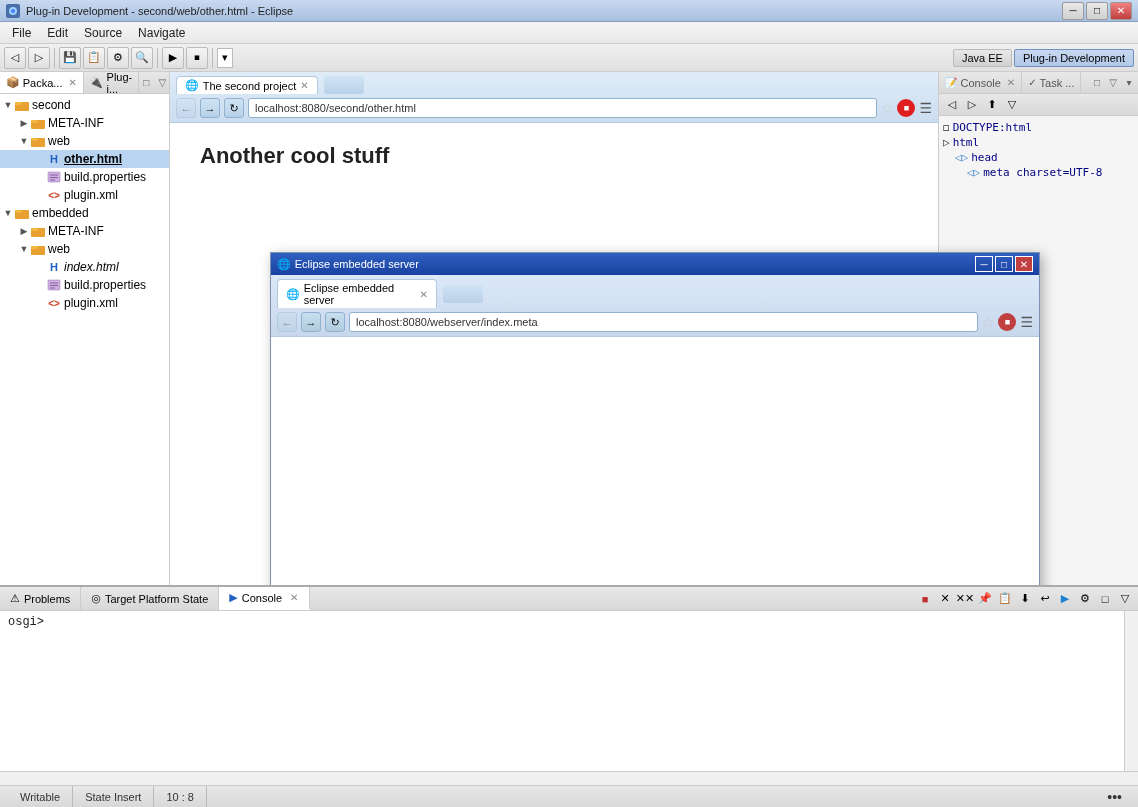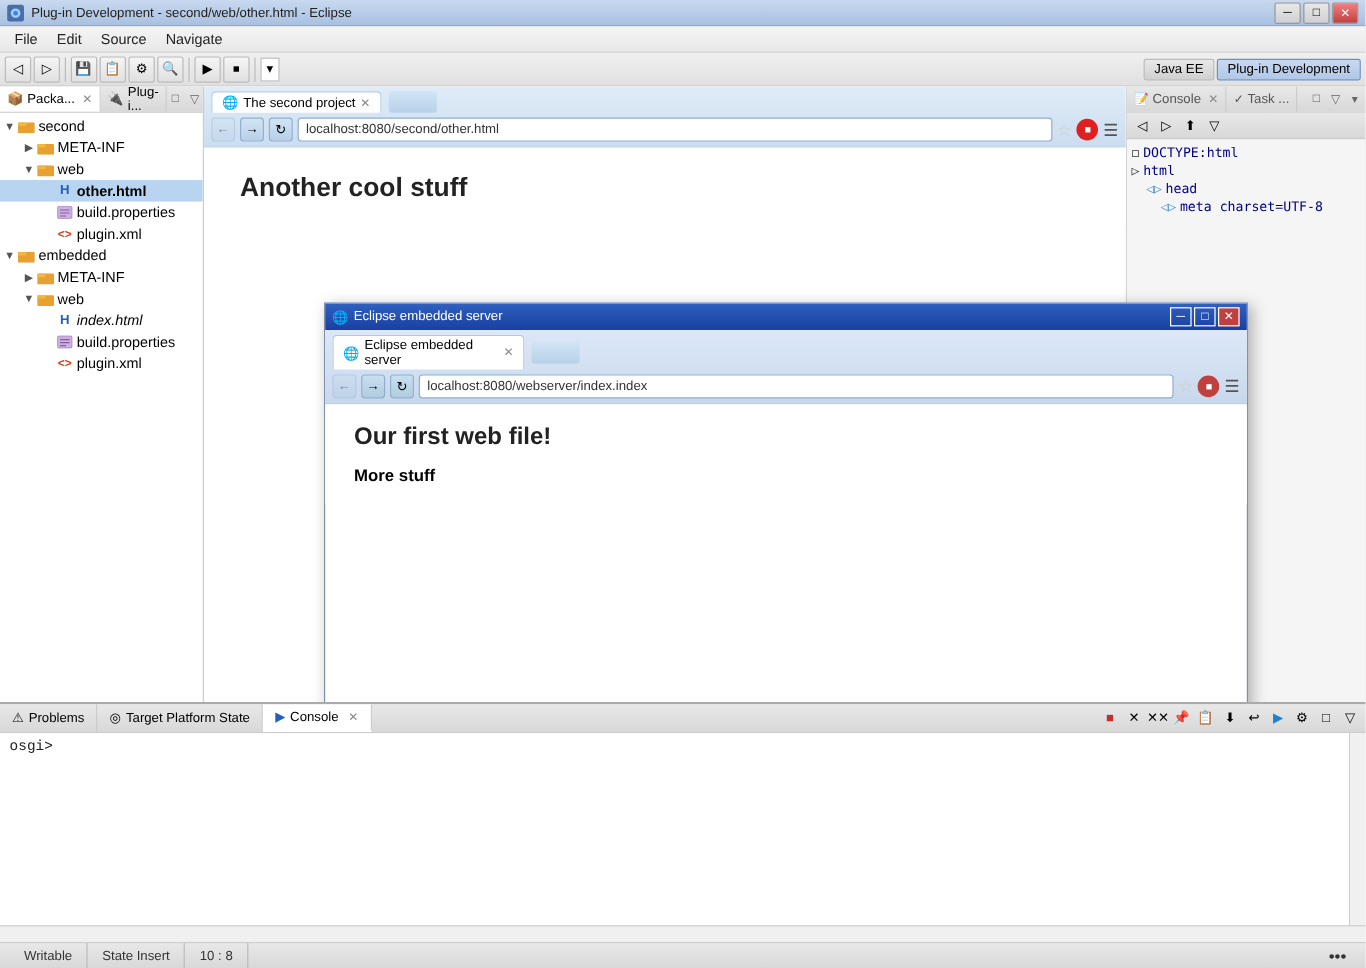--- a/index.html
+++ b/index.html
@@ -403,21 +403,21 @@
                 <rect x="0" y="3" width="7" height="3" rx="1" fill="#f0b840"></rect>
               </svg>
             </span>
             <span style="font-size: 12px;">web</span>
           </div>
           <div class="tree-item" style="background: rgb(184, 212, 240);">
             <span class="tree-indent"></span>
             <span class="tree-indent"></span>
             <span class="tree-arrow"></span>
             <span class="tree-icon" style="color: rgb(32, 96, 192); font-size: 11px; font-weight: bold;">H</span>
-            <span style="font-size: 12px; font-weight: bold;">other.html</span>
+            <span style="font-size: 12px; font-weight: bold; text-decoration: underline;">other.html</span>
           </div>
           <div class="tree-item">
             <span class="tree-indent"></span>
             <span class="tree-indent"></span>
             <span class="tree-arrow"></span>
             <span class="tree-icon" style="color: rgb(128, 96, 160); font-size: 11px;">
               <svg width="14" height="12" viewBox="0 0 14 12">
                 <rect x="1" y="1" width="12" height="10" rx="1" fill="#d0b0e0" stroke="#9070b0" stroke-width="0.5"></rect>
                 <line x1="3" y1="4" x2="11" y2="4" stroke="#8060a0" stroke-width="1"></line>
                 <line x1="3" y1="6.5" x2="11" y2="6.5" stroke="#8060a0" stroke-width="1"></line>
@@ -551,32 +551,28 @@
                 <span>Eclipse embedded server</span>
                 <span class="browser-tab-close">✕</span>
               </div>
               <div style="width:40px;height:18px;background:linear-gradient(to bottom,#d0e4f4,#b8d0e8);border-radius:3px;margin-left:4px;"></div>
             </div>
             <div class="browser-nav-bar">
               <div class="nav-btn disabled" style="background:linear-gradient(to bottom,#c8dff0,#b0ccde);">←</div>
               <div class="nav-btn" style="background:linear-gradient(to bottom,#c8dff0,#b0ccde);">→</div>
               <div class="nav-btn" style="background:linear-gradient(to bottom,#c8dff0,#b0ccde);">↻</div>
               <div class="address-bar">
-                <span>localhost:8080/webserver/index.index</span>
+                <span>localhost:8080/webserver/index.meta</span>
               </div>
               <span class="nav-star">☆</span>
               <div style="width:18px;height:18px;background:#c04040;border-radius:50%;display:flex;align-items:center;justify-content:center;cursor:pointer;">
                 <span style="color:#fff;font-size:9px;font-weight:bold;">■</span>
               </div>
               <span class="nav-menu">☰</span>
             </div>
-          </div>
-          <div class="browser-content" style="padding:16px 24px;">
-            <h2 style="font-size:20px;margin-bottom:12px;">Our first web file!</h2>
-            <p style="font-size:14px;font-weight:bold;">More stuff</p>
           </div>
 
         </div>
       </div>
     </div>
 
     <div class="right-panel">
       <div class="right-panel-tabs">
         <div class="right-panel-tab-inactive">
           <span style="font-size:10px;">📝</span>

